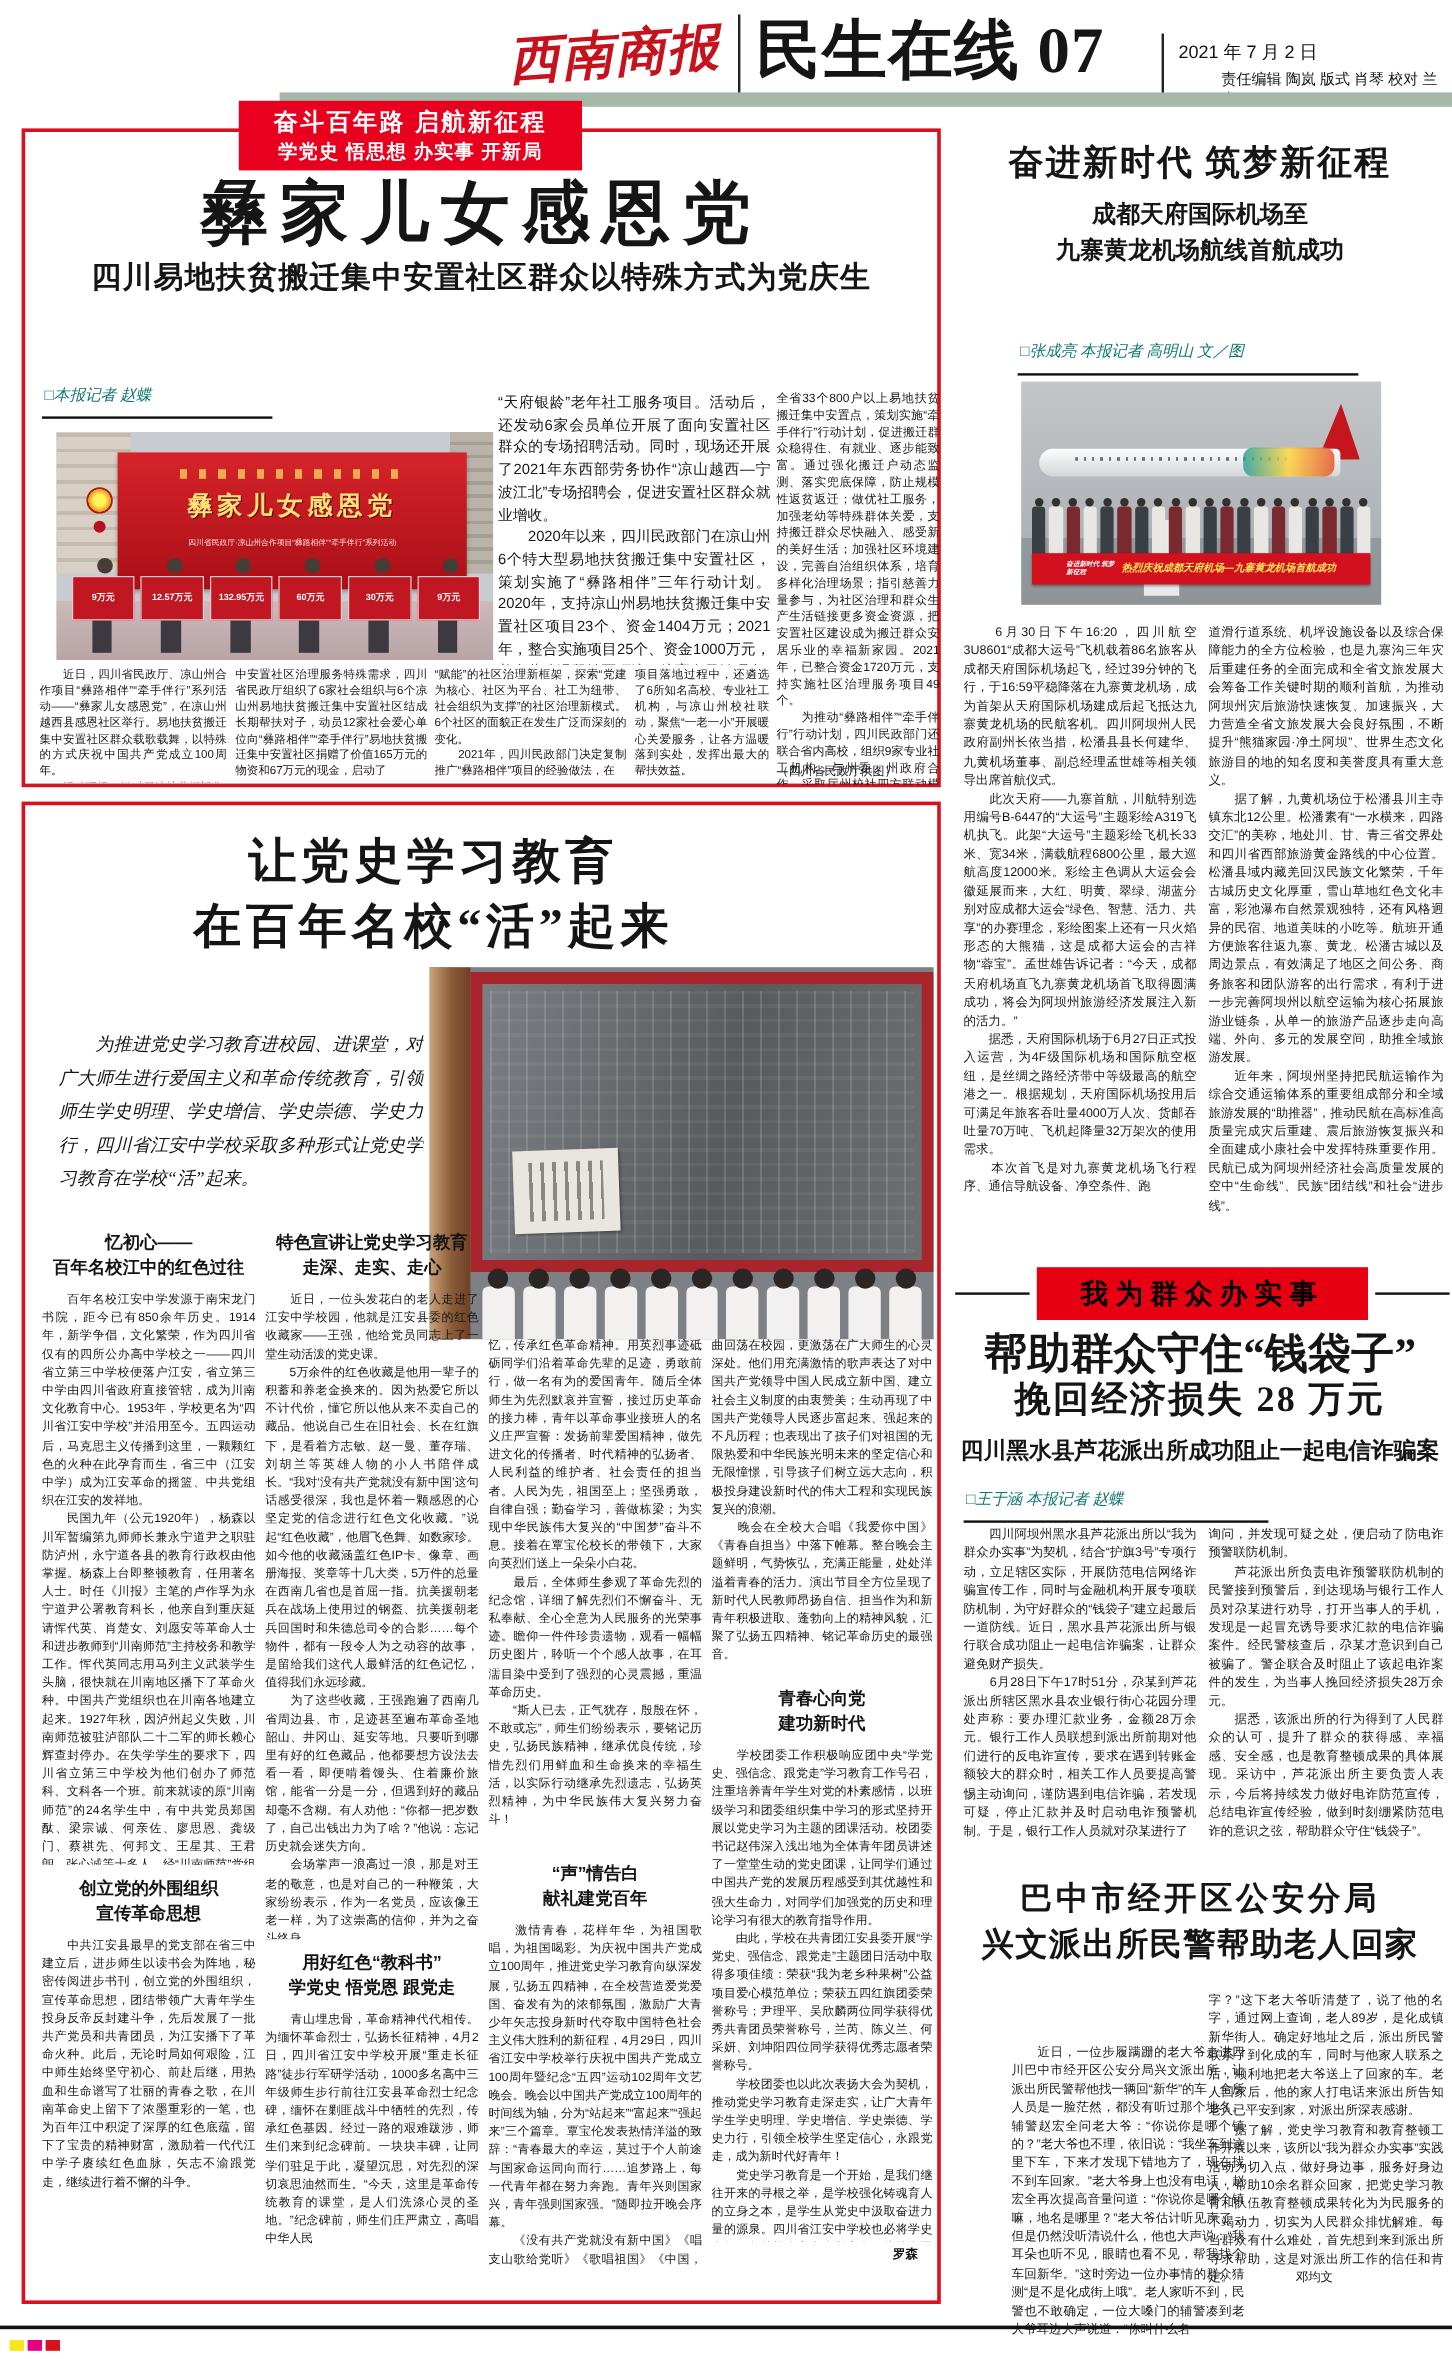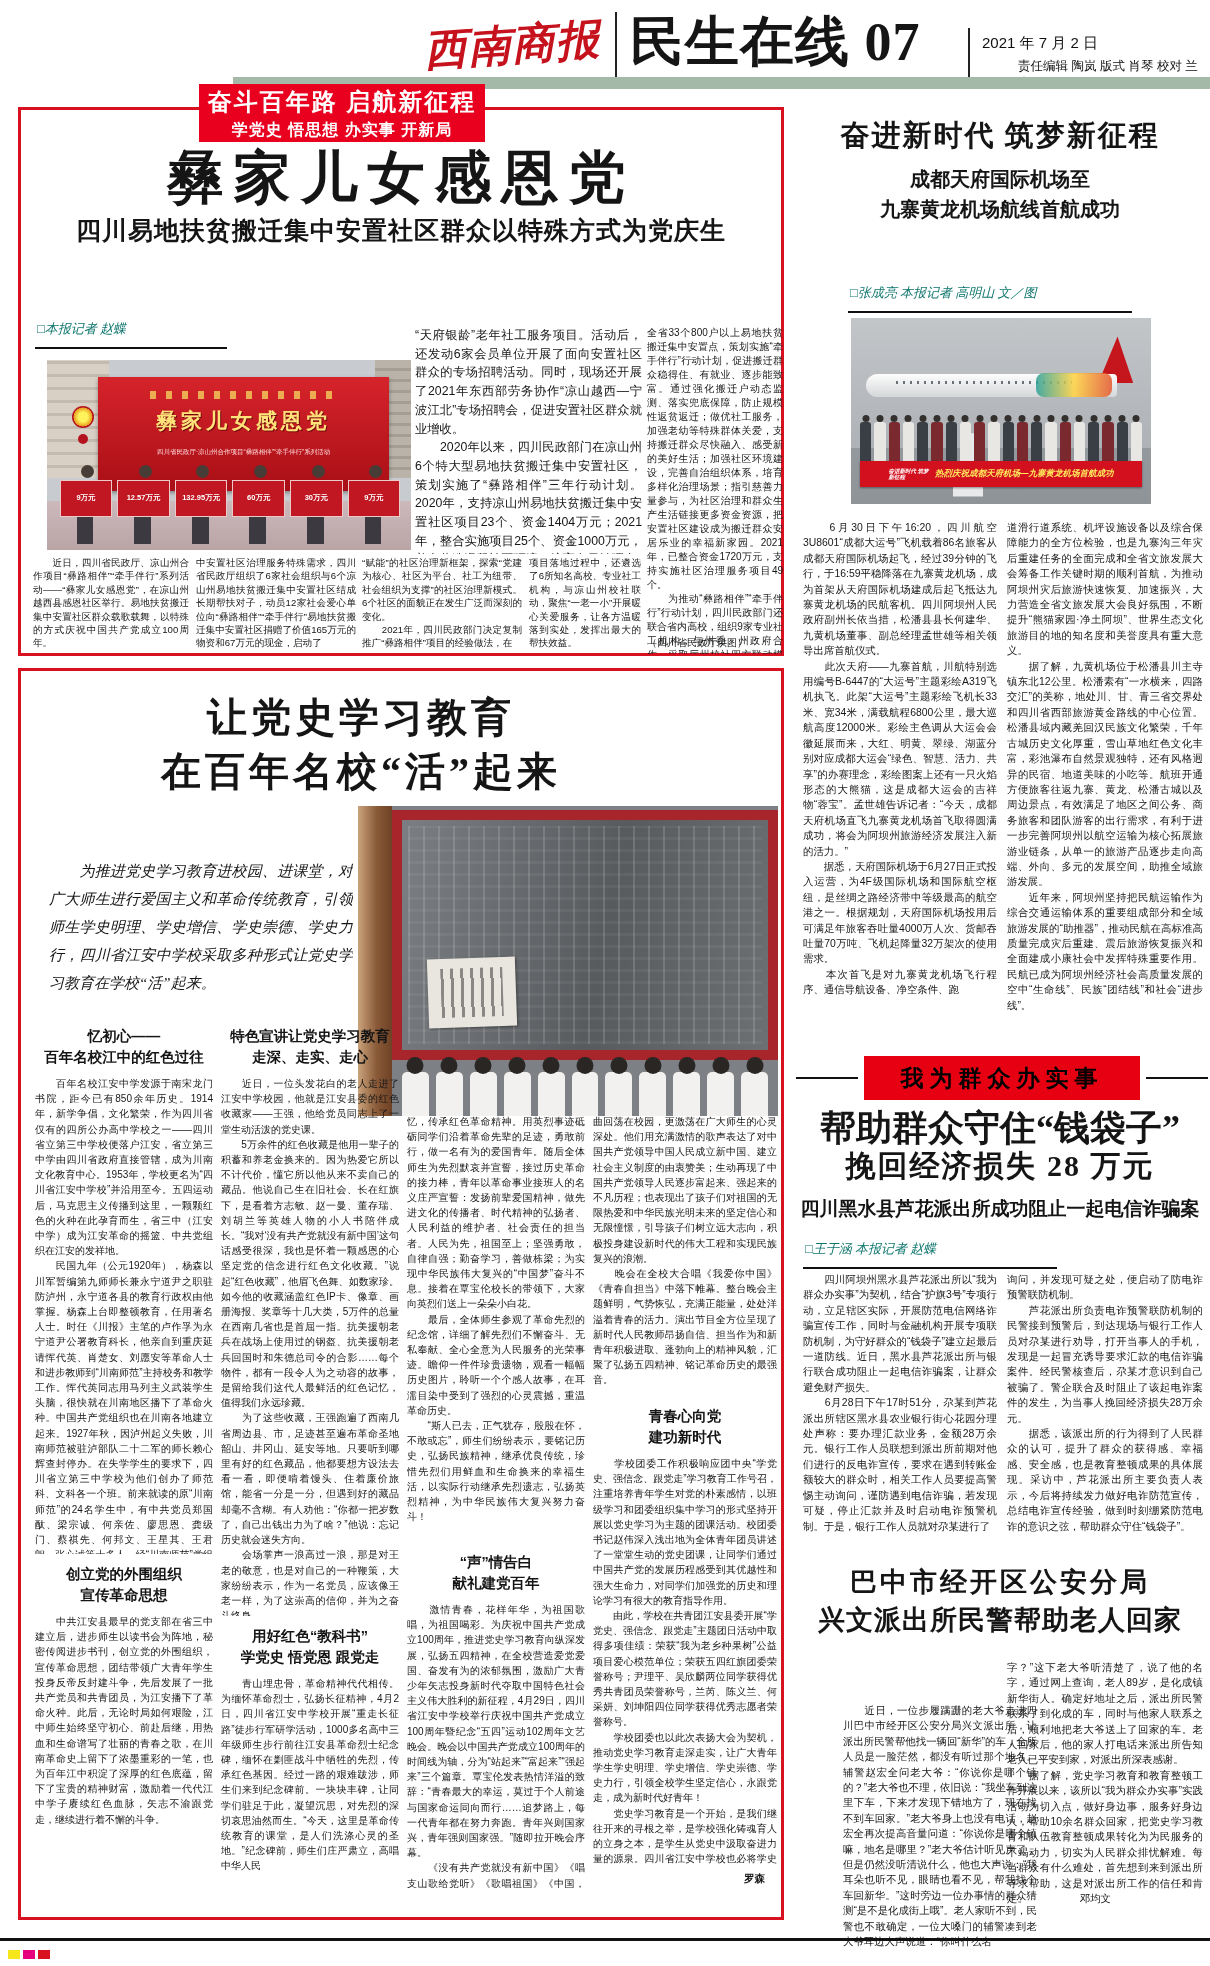--- a/index.html
+++ b/index.html
@@ -19,21 +19,21 @@
   #section-title{left:630px;top:6px;width:330px;font-weight:900;font-size:54px;letter-spacing:1px;}
   #hdr-div2{left:968px;top:28px;width:2px;height:50px;background:#222;}
   #hdr-date{left:982px;top:34px;font-size:15px;color:#111;}
   #hdr-staff{left:982px;top:58px;font-size:12.5px;font-weight:400;color:#111;margin-left:36px;}
   #green-band{left:233px;top:77px;width:977px;height:12px;background:#a4b9a8;}
 
   
   #box1{left:18px;top:107px;width:766px;height:549px;border:3px solid #d8101f;box-sizing:border-box;}
   #banner{left:199px;top:84px;width:286px;height:58px;background:#e8001e;color:#fff;z-index:5;
     display:flex;flex-direction:column;align-items:center;justify-content:center;gap:2px;}
-  #banner .l1{font-size:24px;font-weight:900;letter-spacing:2px;}
+  #banner .l1{font-size:20px;font-weight:900;letter-spacing:2px;}
   #banner .l2{font-size:16px;font-weight:700;letter-spacing:1px;}
   #h1-headline{left:0;top:30px;width:100%;font-weight:900;font-size:57px;letter-spacing:10px;
     font-family:"DejaVu Sans",sans-serif;}
   #h1-sub{left:0;top:104px;width:100%;font-weight:700;font-size:25px;letter-spacing:1px;}
   .byline{font-family:"Liberation Serif",serif;font-style:italic;font-size:13px;color:#0f766e;
     border-bottom:2px solid #111;padding:0 0 9px 2px;}
   #byline1{left:14px;top:210px;width:190px;}
   #colA{left:394px;top:216px;width:227px;height:228px;font-size:12.3px;line-height:18.7px;}
   #colB{left:626px;top:216px;width:136px;height:328px;font-size:10px;line-height:14px;padding-bottom:16px;box-sizing:border-box;}
   #credit1{left:626px;top:526px;width:136px;font-size:10px;text-align:left;}

